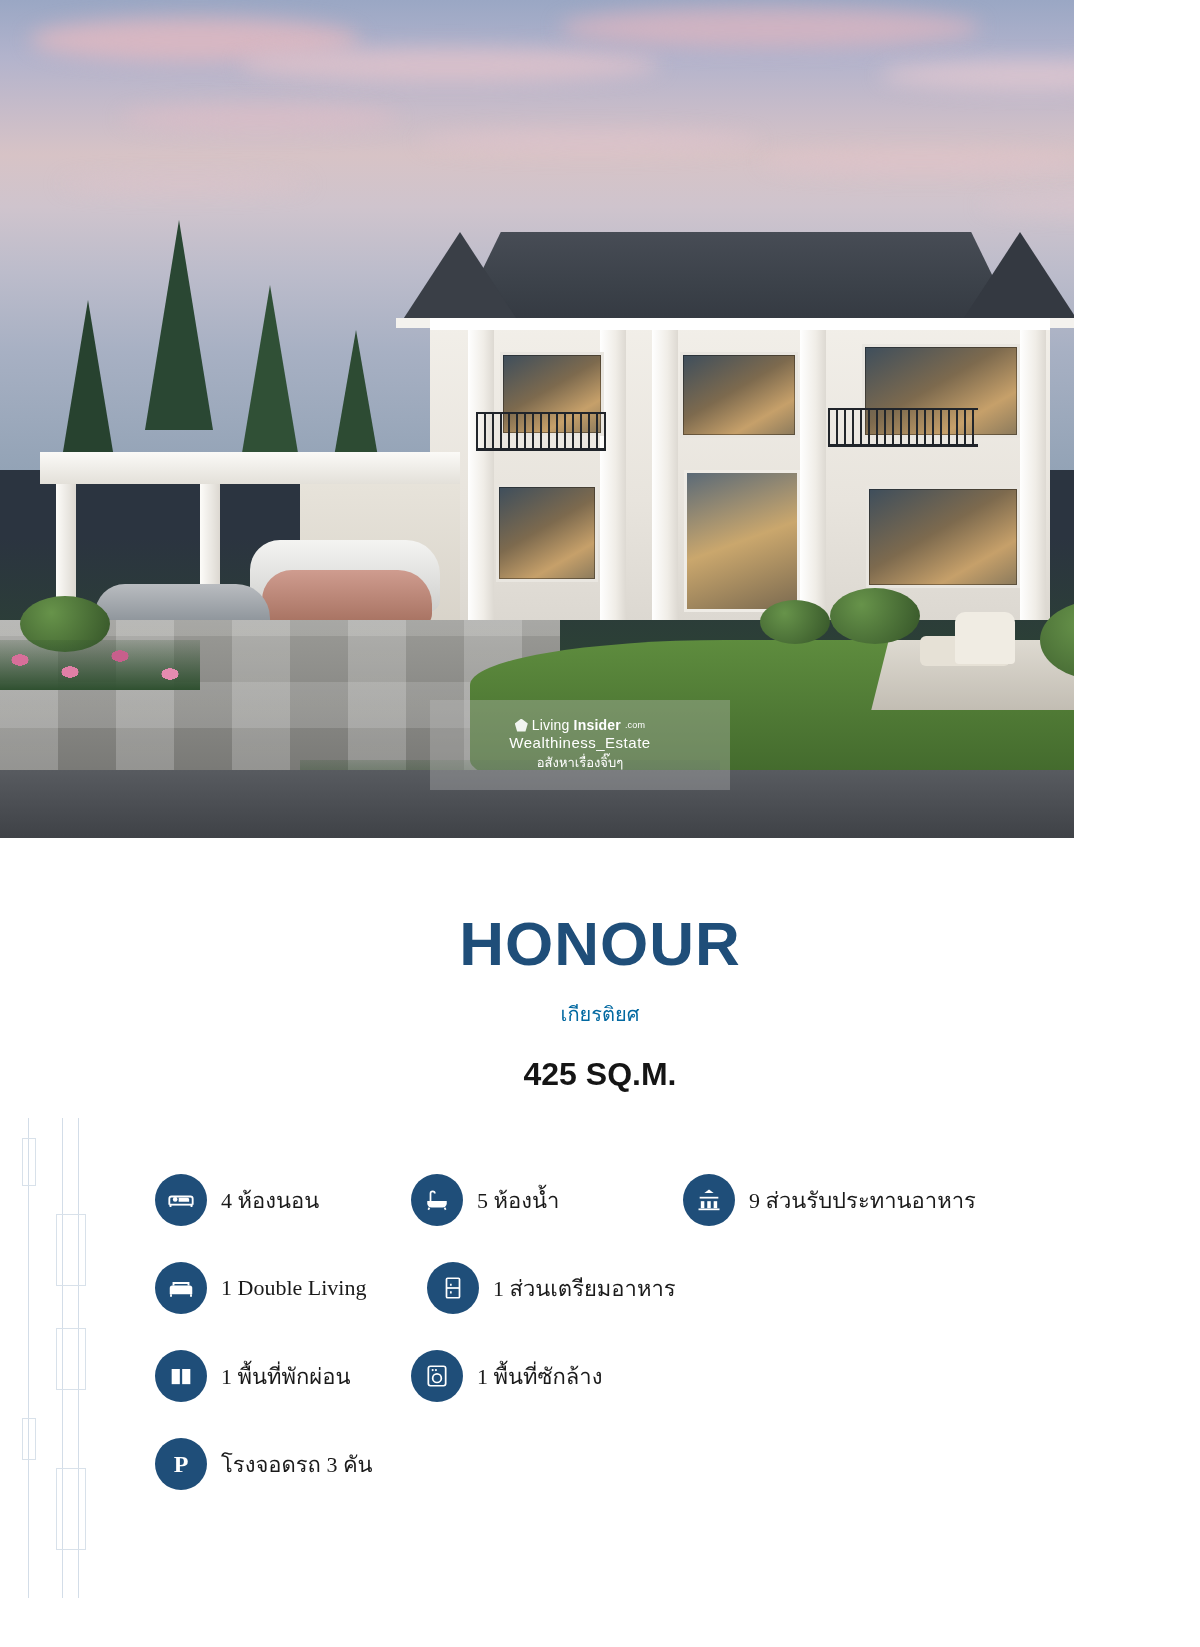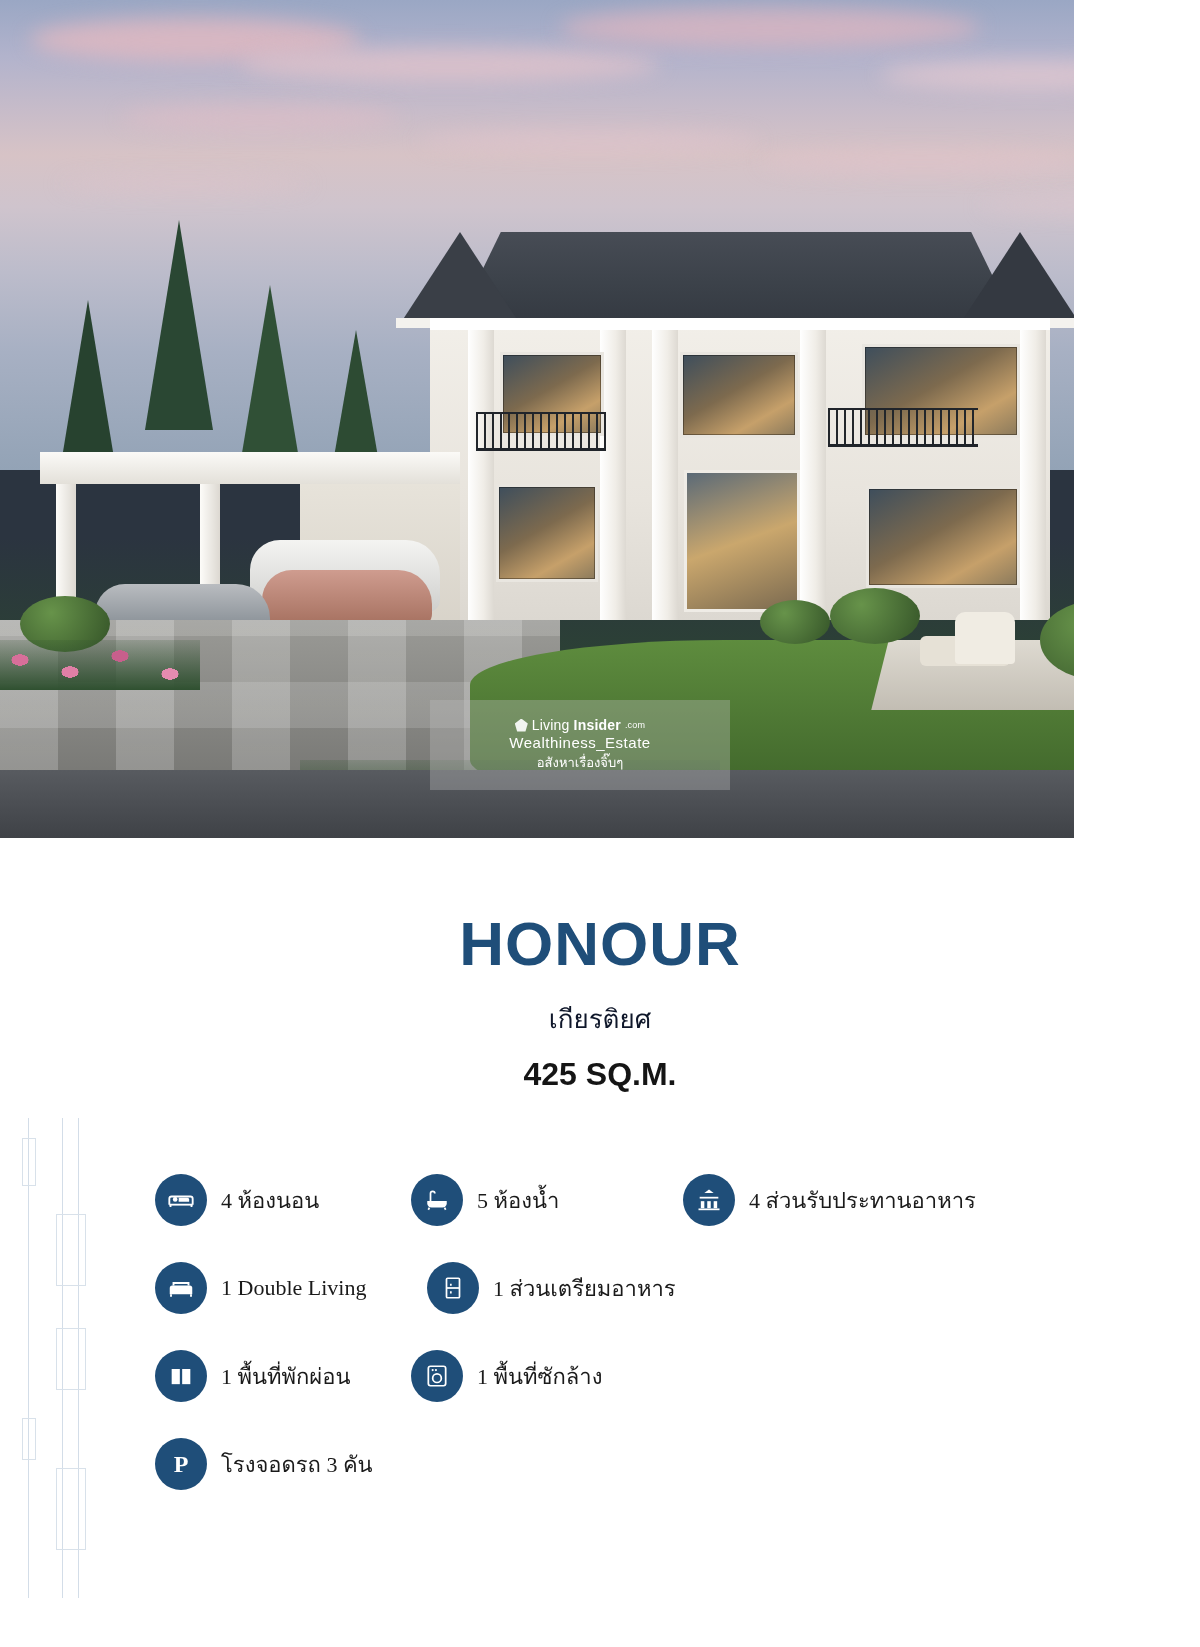--- a/index.html
+++ b/index.html
@@ -277,22 +277,22 @@
     text-align: center;
     font-size: 62px;
     font-weight: bold;
     letter-spacing: 1px;
     color: #1f4e79;
   }
   .subtitle {
     position: absolute;
     left: 0; top: 160px; width: 1200px;
     text-align: center;
-    font-size: 26px;
-    color: #0f172a;
+    font-size: 20px;
+    color: #0369a1;
   }
   .area {
     position: absolute;
     left: 0; top: 218px; width: 1200px;
     text-align: center;
     font-size: 32px;
     font-weight: bold;
     color: #151515;
   }
 
@@ -462,21 +462,21 @@
         <div class="feat-icon">
           <svg width="28" height="28" viewBox="0 0 24 24" fill="none" stroke="#ffffff" stroke-width="1.5">
             <path d="M12 3l4 3H8l4-3z" fill="#ffffff" stroke="none"></path>
             <path d="M4 10h16"></path>
             <rect x="5" y="13" width="3" height="6" fill="#ffffff" stroke="none"></rect>
             <rect x="10.5" y="13" width="3" height="6" fill="#ffffff" stroke="none"></rect>
             <rect x="16" y="13" width="3" height="6" fill="#ffffff" stroke="none"></rect>
             <path d="M3 20h18"></path>
           </svg>
         </div>
-        <div class="feat-label">4 ส่วนรับประทานอาหาร</div>
+        <div class="feat-label">9 ส่วนรับประทานอาหาร</div>
       </div>
     </div>
 
     <div class="feat-row">
       <div class="feat col2">
         <div class="feat-icon">
           <svg width="30" height="30" viewBox="0 0 24 24" fill="none" stroke="#ffffff" stroke-width="1.5">
             <path d="M3 12v5h18v-5a2 2 0 0 0-2-2H5a2 2 0 0 0-2 2z" fill="#ffffff" stroke="none"></path>
             <path d="M6 10V8h12v2"></path>
             <path d="M4 17v2M20 17v2"></path>

